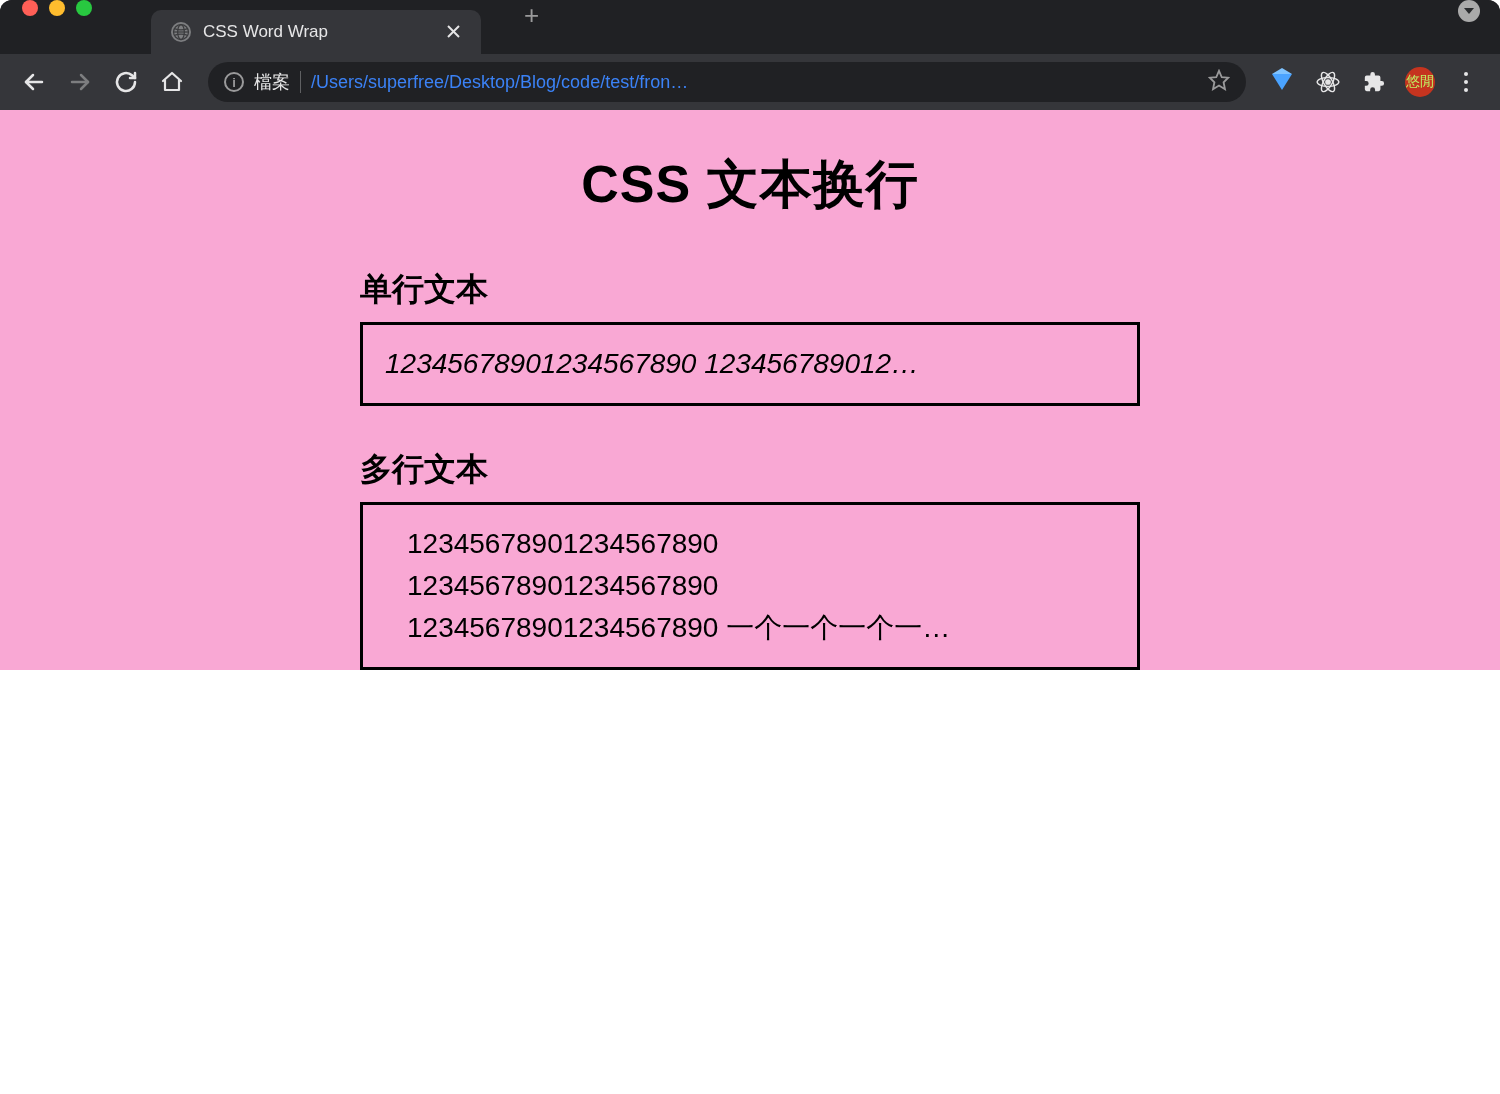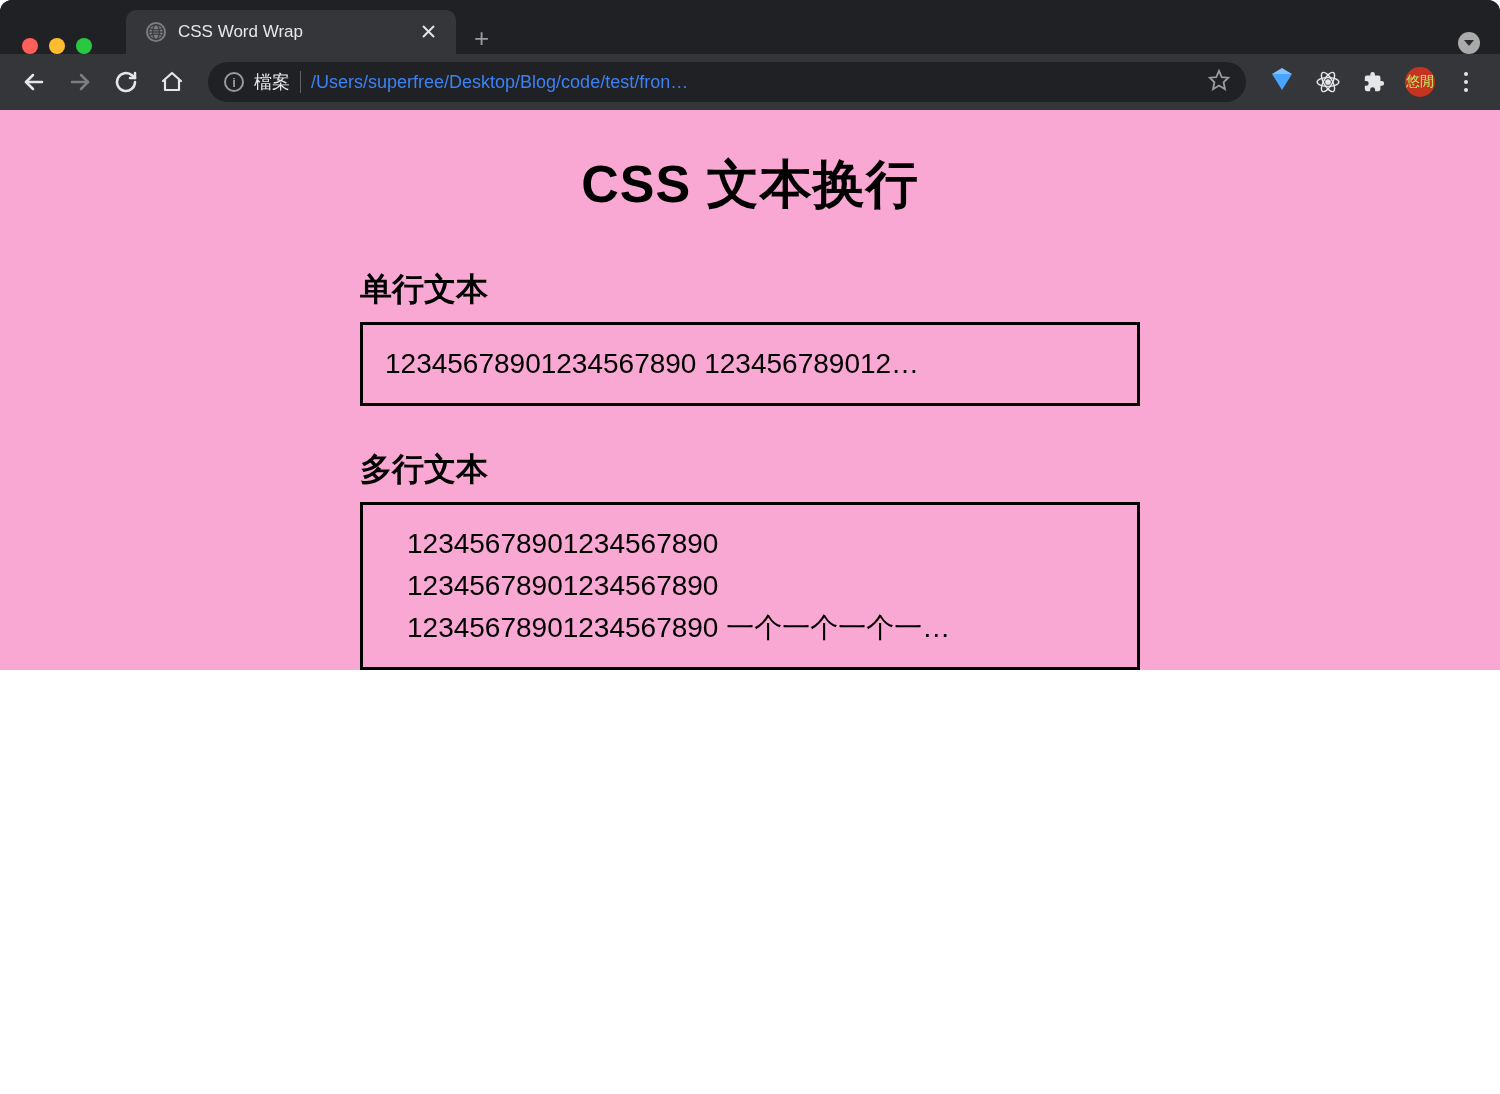--- a/index.html
+++ b/index.html
@@ -15,26 +15,27 @@
       overflow: hidden;
     }
     
     .browser-chrome {
       background: #2a2c2e;
       border-top-left-radius: 12px;
       border-top-right-radius: 12px;
     }
     .title-bar {
       display: flex;
-      align-items: flex-end;
+      align-items: flex-start;
       height: 54px;
       padding-left: 22px;
       background: #202124;
       border-top-left-radius: 12px;
       border-top-right-radius: 12px;
+      gap: 25px;
     }
     .traffic-lights {
       display: flex;
       gap: 11px;
       align-items: center;
     }
     .traffic-light {
       width: 16px;
       height: 16px;
       border-radius: 50%;
@@ -267,20 +268,21 @@
       padding: 18px 22px;
       font-size: 28px;
       color: #000;
       margin-bottom: 42px;
       line-height: 1.5;
     }
     .single-line {
       white-space: nowrap;
       overflow: hidden;
       text-overflow: ellipsis;
+      font-style: italic;
     }
     .multi-line {
       white-space: pre-line;
       padding-left: 44px;
     }
   </style>
 </head>
 <body>
 
 <div class="browser-chrome">

